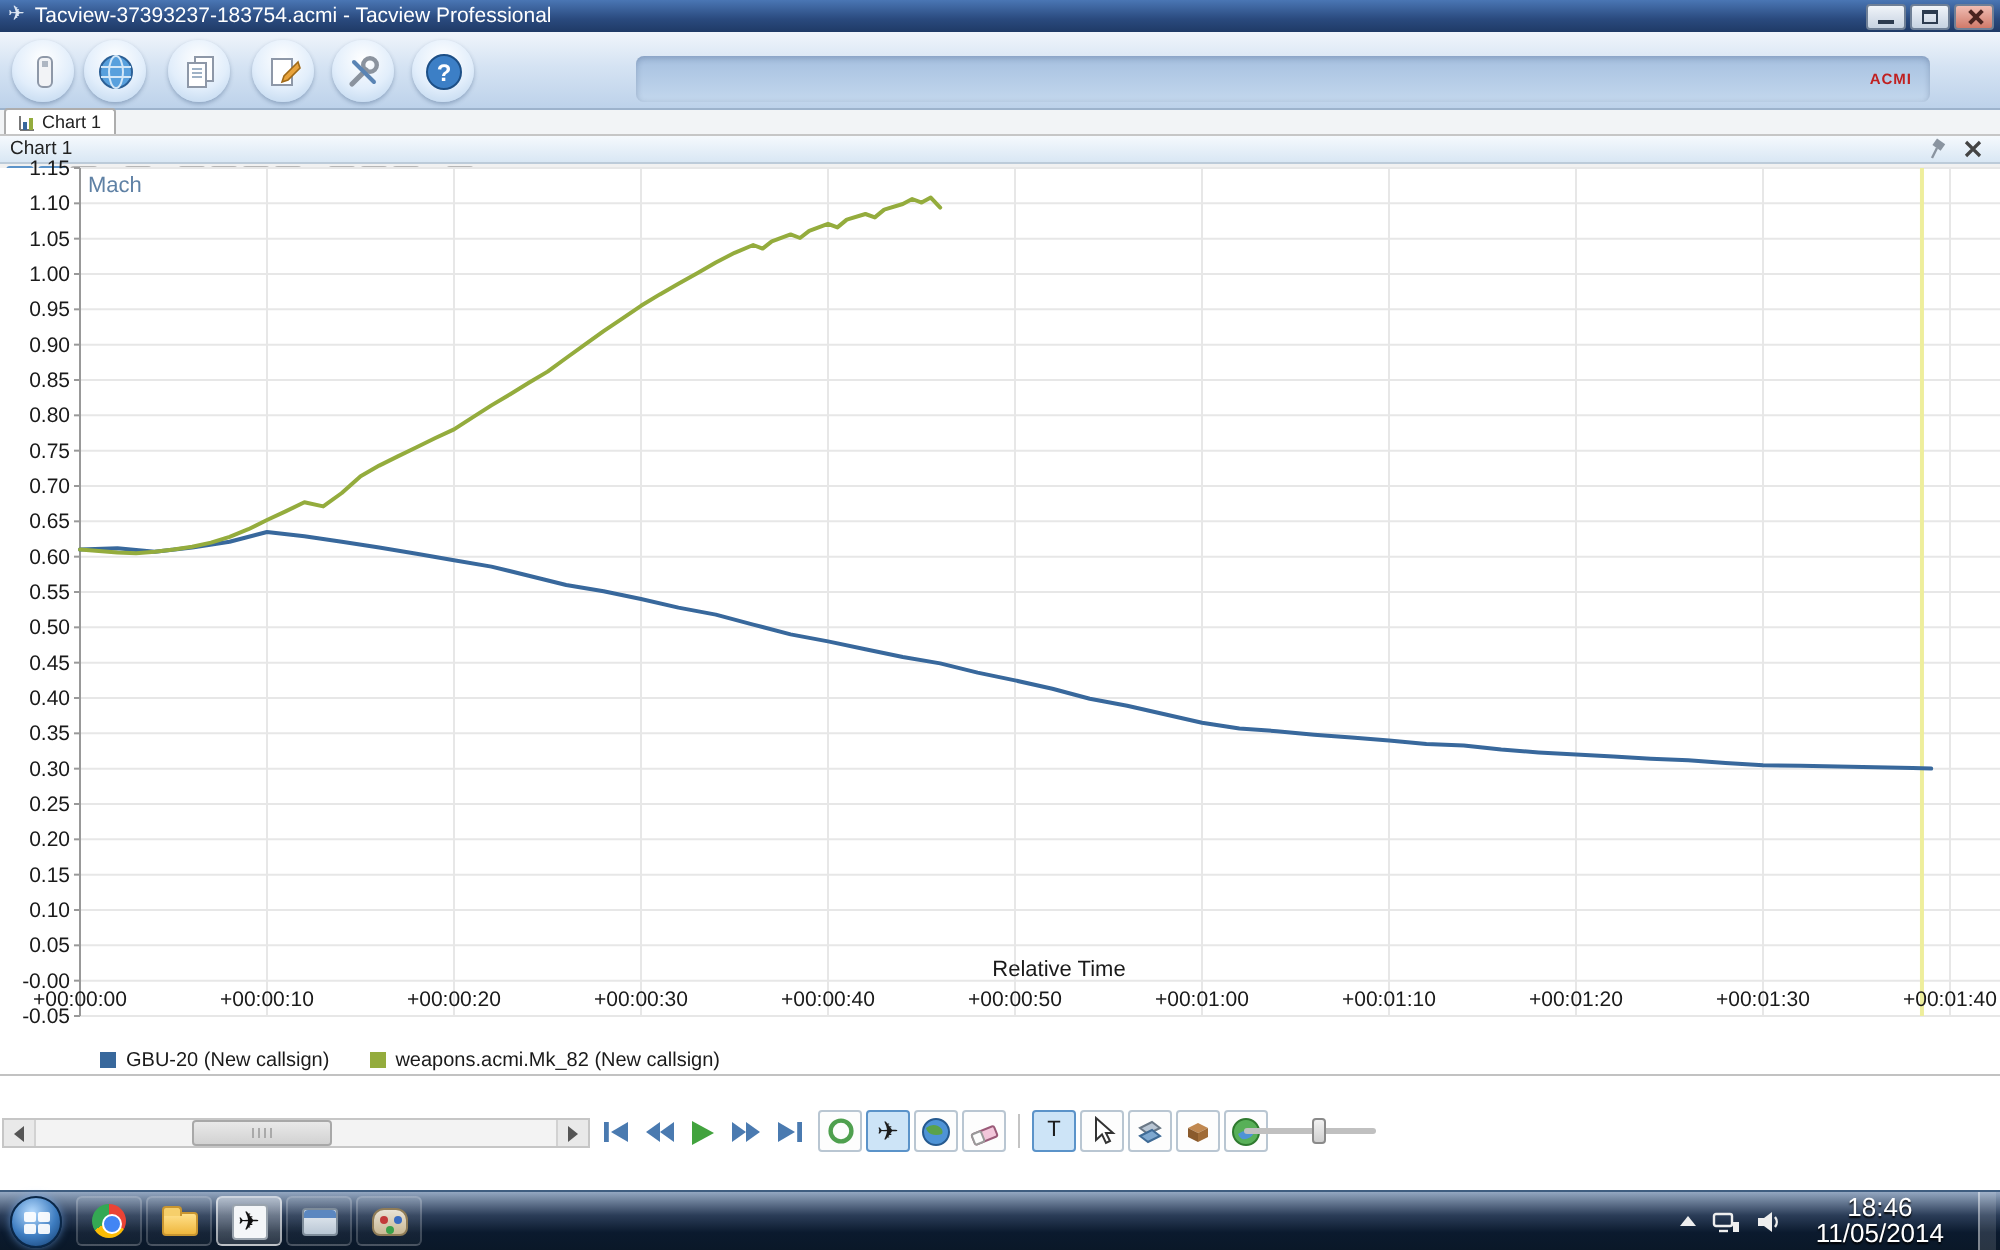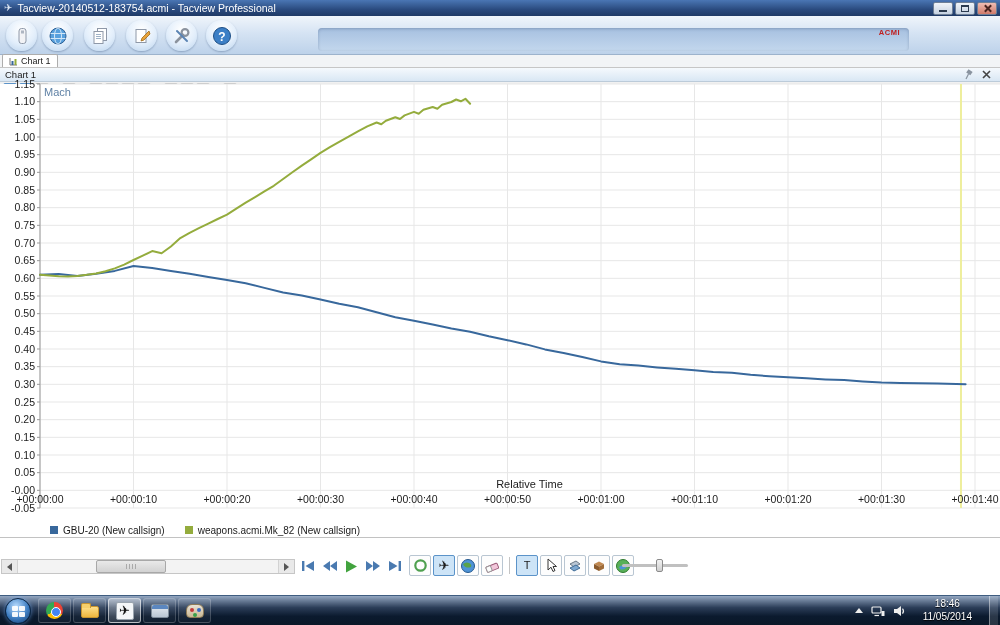--- a/index.html
+++ b/index.html
@@ -17,21 +17,21 @@
   .glyph-min{width:8px;border-bottom:2px solid #2c3b4f;margin-top:6px}
   .glyph-max{width:8px;height:7px;border:1px solid #2c3b4f;border-top-width:2px}
   .glyph-close{position:relative;width:9px;height:9px}
   .glyph-close::before,.glyph-close::after{content:"";position:absolute;left:4px;top:0;width:2px;height:9px;background:#4a2420}
   .glyph-close::before{transform:rotate(45deg)}
   .glyph-close::after{transform:rotate(-45deg)}
 
   
   .toolbar{position:absolute;top:16px;left:0;right:0;height:39px;background:linear-gradient(#f0f5fb,#d5e3f3 45%,#bdd2ea);border-bottom:1px solid #9db3cc}
   .tool-big{position:absolute;top:4px;width:31px;height:31px;border-radius:50%;background:radial-gradient(circle at 50% 32%,#ffffff,#e2eefb 55%,#b9d2ec);box-shadow:0 1px 2px rgba(40,70,110,.35);display:flex;align-items:center;justify-content:center}
-  .toolbar-band{position:absolute;left:318px;top:12px;width:591px;height:23px;border-radius:4px;background:linear-gradient(#a6c0e0,#c3d7ed);box-shadow:inset 0 1px 3px rgba(20,40,80,.25);display:flex;align-items:flex-start;justify-content:flex-end;padding-right:9px}
+  .toolbar-band{position:absolute;left:318px;top:12px;width:647px;height:23px;border-radius:4px;background:linear-gradient(#a6c0e0,#c3d7ed);box-shadow:inset 0 1px 3px rgba(20,40,80,.25);display:flex;align-items:center;justify-content:flex-end;padding-right:9px}
   .acmi-badge{color:#c02020;font-size:7.5px;font-weight:bold;letter-spacing:.5px}
 
   
   .tabstrip{position:absolute;top:55px;left:0;right:0;height:13px;background:#f2f4f6;border-bottom:1px solid #c6c6c6;display:flex;align-items:flex-end}
   .doc-tab{height:13px;margin-left:2px;background:#fff;border:1px solid #adadad;border-bottom:none;border-radius:2px 2px 0 0;display:flex;align-items:center;gap:3px;padding:0 6px;font-size:9px;color:#222}
 
   
   .panel-header{position:absolute;top:68px;left:0;right:0;height:14px;background:linear-gradient(#f5f9fd,#d9e7f4);border-bottom:1px solid #bccbd9;display:flex;align-items:center;padding:0 5px;font-size:9.5px;color:#222}
   .panel-icons{margin-left:auto;display:flex;gap:5px;align-items:center;padding-right:2px}
   .panel-icon-btn{width:13px;height:11px;display:flex;align-items:center;justify-content:center}
@@ -83,31 +83,31 @@
   .chrome-ball::after{content:"";position:absolute;left:4.5px;top:4.5px;width:8px;height:8px;border-radius:50%;background:#4285f4;border:1.5px solid #fff}
   .folder-ico{width:18px;height:12px;background:linear-gradient(#ffe08a,#efb73e);border:1px solid #c89530;border-radius:1px 2px 2px 2px;position:relative;margin-top:3px}
   .folder-ico::before{content:"";position:absolute;top:-4px;left:-1px;width:8px;height:4px;background:#f6cf6b;border:1px solid #c89530;border-bottom:none;border-radius:2px 2px 0 0}
   .tacview-ico{width:18px;height:18px;background:#f4f6f8;border:1px solid #9aa4ae;border-radius:2px;display:flex;align-items:center;justify-content:center}
   .explorer-ico{width:18px;height:14px;background:linear-gradient(#e8eef4,#b9c6d4);border:1px solid #7e8c9a;border-radius:2px;position:relative}
   .explorer-ico::before{content:"";position:absolute;left:0;right:0;top:0;height:4px;background:#5b87c0;border-radius:2px 2px 0 0}
   .palette-ico{width:18px;height:14px;background:linear-gradient(#e9e2d5,#c9b894);border:1px solid #8e7b57;border-radius:6px 6px 4px 4px;position:relative}
   .palette-ico::before{content:"";position:absolute;left:3px;top:3px;width:4px;height:4px;border-radius:50%;background:#c23a3a;box-shadow:7px 0 0 #3a6cc2,3px 5px 0 #3aa04a}
   .tray{margin-left:auto;display:flex;align-items:center;gap:8px;color:#fff;padding-right:2px}
   .tray-chevron{width:0;height:0;border-style:solid;border-width:0 4px 5px 4px;border-color:transparent transparent #eee transparent}
-  .clock{font-size:10px;line-height:12.5px;text-align:center;padding:0 9px;color:#fff;text-shadow:0 1px 1px #000}
+  .clock{font-size:13px;line-height:12.5px;text-align:center;padding:0 9px;color:#fff;text-shadow:0 1px 1px #000}
   .show-desktop{width:9px;height:30px;background:rgba(255,255,255,.13);border-left:1px solid rgba(255,255,255,.4)}
 </style>
 </head>
 <body>
 
 <div class="app">
 
   <div class="titlebar">
     <span class="app-icon">✈</span>
-    <span>Tacview-20140512-183754.acmi - Tacview Professional</span>
+    <span>Tacview-37393237-183754.acmi - Tacview Professional</span>
     <div class="win-btns">
       <div class="win-btn">
           <span class="glyph-min"></span>
         </div>
       <div class="win-btn">
           <span class="glyph-max"></span>
         </div>
       <div class="win-btn close">
           <span class="glyph-close"></span>
         </div>

